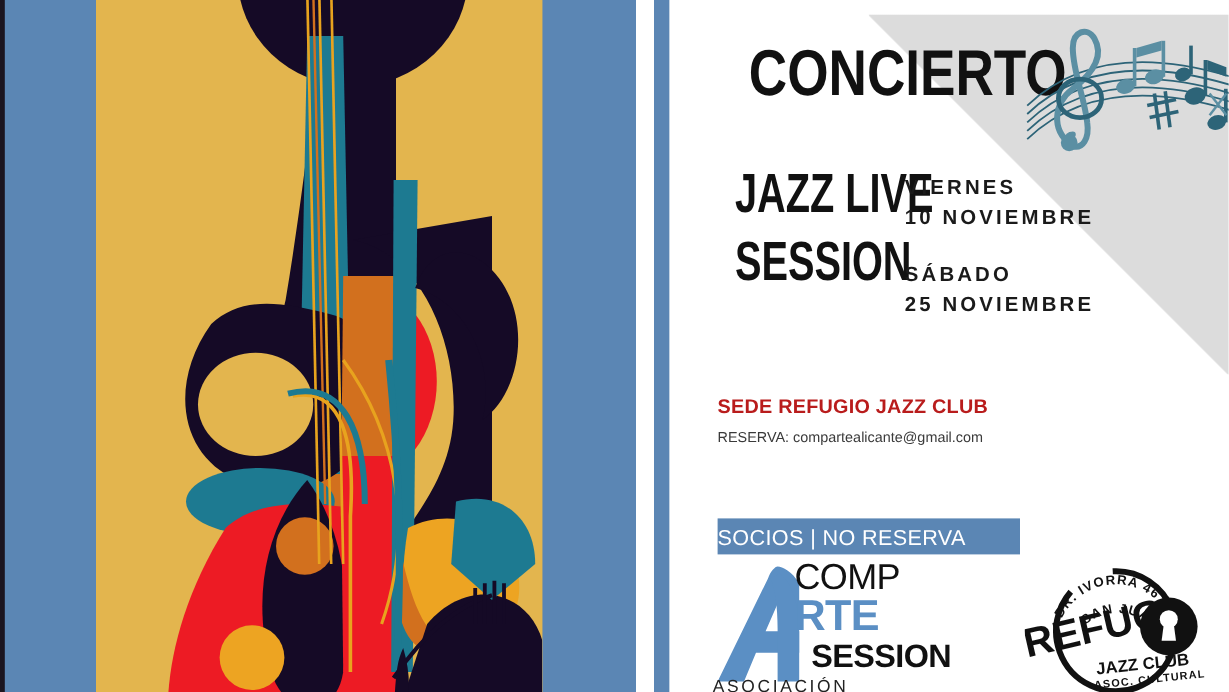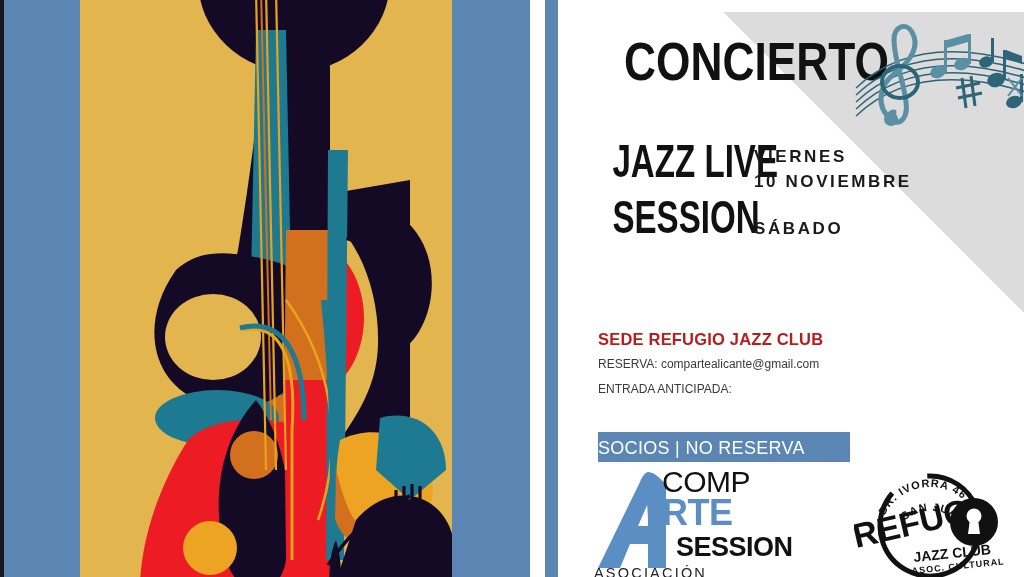--- a/index.html
+++ b/index.html
@@ -225,28 +225,28 @@
         <span class="jazz-line l1">JAZZ LIVE</span>
         <span class="jazz-line l2">SESSION</span>
       </div>
       <div class="date-block">
         <div class="date-group">
           <div class="date-line">VIERNES</div>
           <div class="date-line">10 NOVIEMBRE</div>
         </div>
         <div class="date-group">
           <div class="date-line">SÁBADO</div>
+          <div class="date-line">25 NOVIEMBRE</div>
         </div>
       </div>
     </div>
 
     <div class="venue">
       <div class="venue-title">SEDE REFUGIO JAZZ CLUB</div>
       <div class="venue-line">RESERVA: compartealicante@gmail.com</div>
-      <div class="venue-line">ENTRADA ANTICIPADA:</div>
     </div>
 
     <div class="price-bar"></div>
     <div class="price-text">SOCIOS | NO RESERVA</div>
 
     <div class="logo-comparte">
       <svg class="cmp-svg" viewBox="0 0 190 122">
         <path d="M58 8 C 56 8 52 12 50 18 L 8 104 L 30 104 L 40 80 L 76 80 L 76 62 L 48 62 L 62 30 L 70 52 L 76 52 L 76 22 C 70 12 62 8 58 8 Z" fill="#5b8fc4"></path>
         <path d="M60 14 C 70 22 76 40 76 62 L76 104 L 58 104 L 58 60 C 58 42 56 26 52 18 Z" fill="#5b8fc4"></path>
       </svg>

